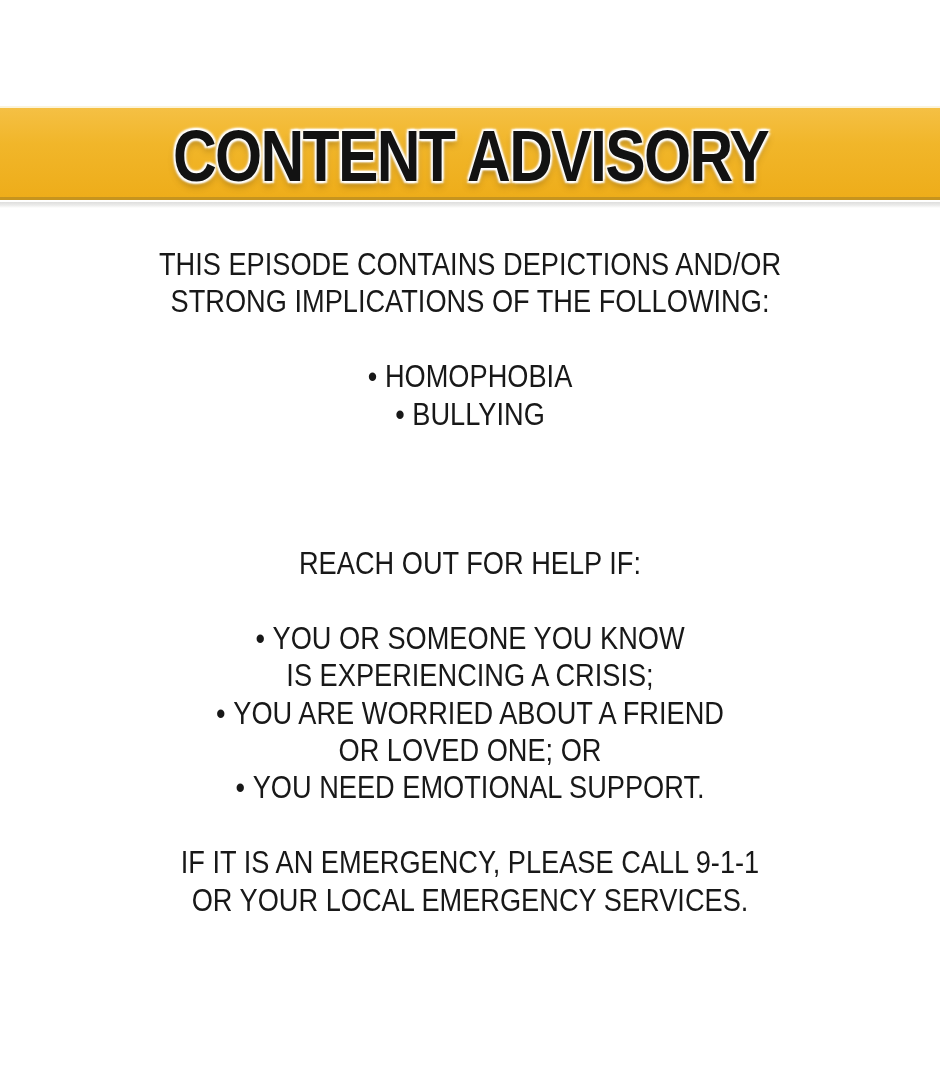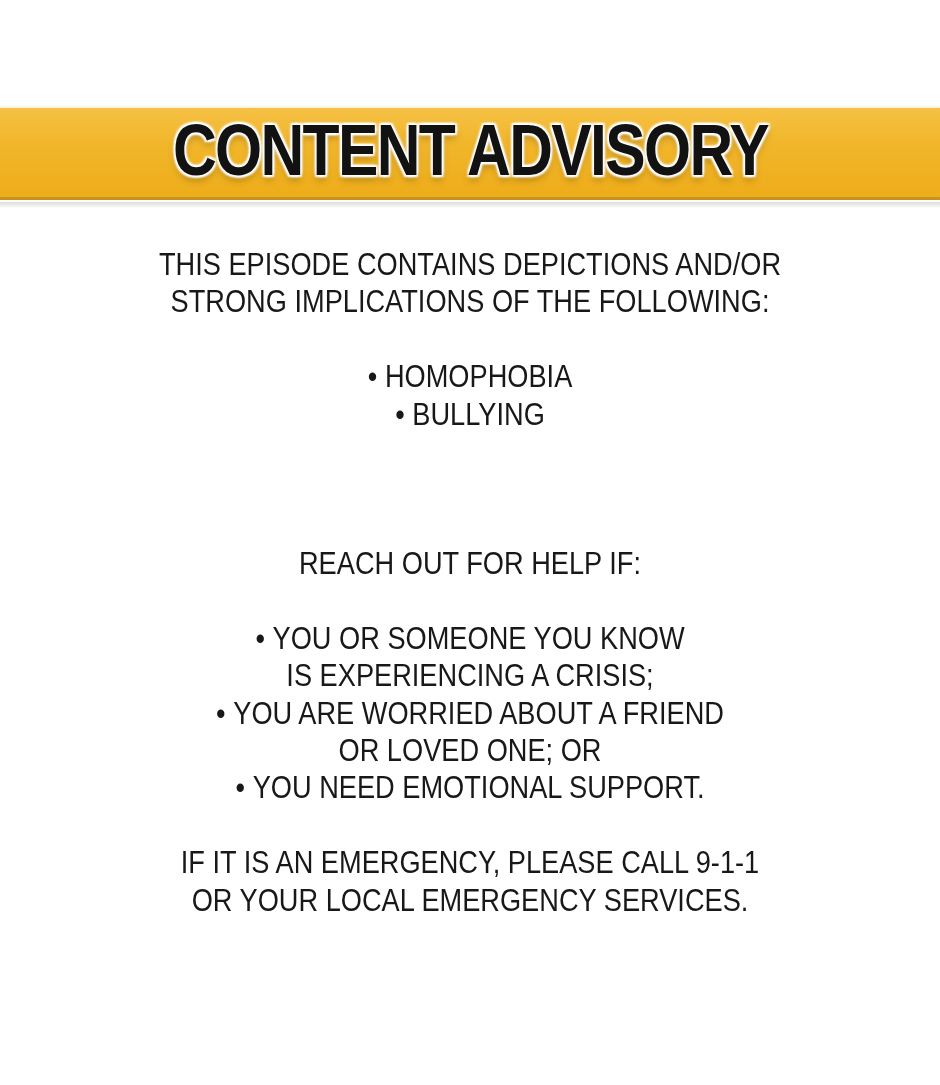--- a/index.html
+++ b/index.html
@@ -15,20 +15,21 @@
   
   .banner {
     position: absolute;
     left: 0; top: 106px;
     width: 100%;
     height: 89px;
     border-top: 2px solid #fbf4dc;
     border-bottom: 3px solid #c6941e;
     background: linear-gradient(180deg, #f5c044 0%, #f1b62a 40%, #eead1a 100%);
     display: flex;
+    align-items: center;
     justify-content: center;
   }
   .banner-shadow {
     position: absolute;
     left: 0; top: 202px;
     width: 100%;
     height: 6px;
     background: linear-gradient(180deg, #dededd 0%, #ececeb 55%, rgba(255,255,255,0) 100%);
   }
   .banner-title {

